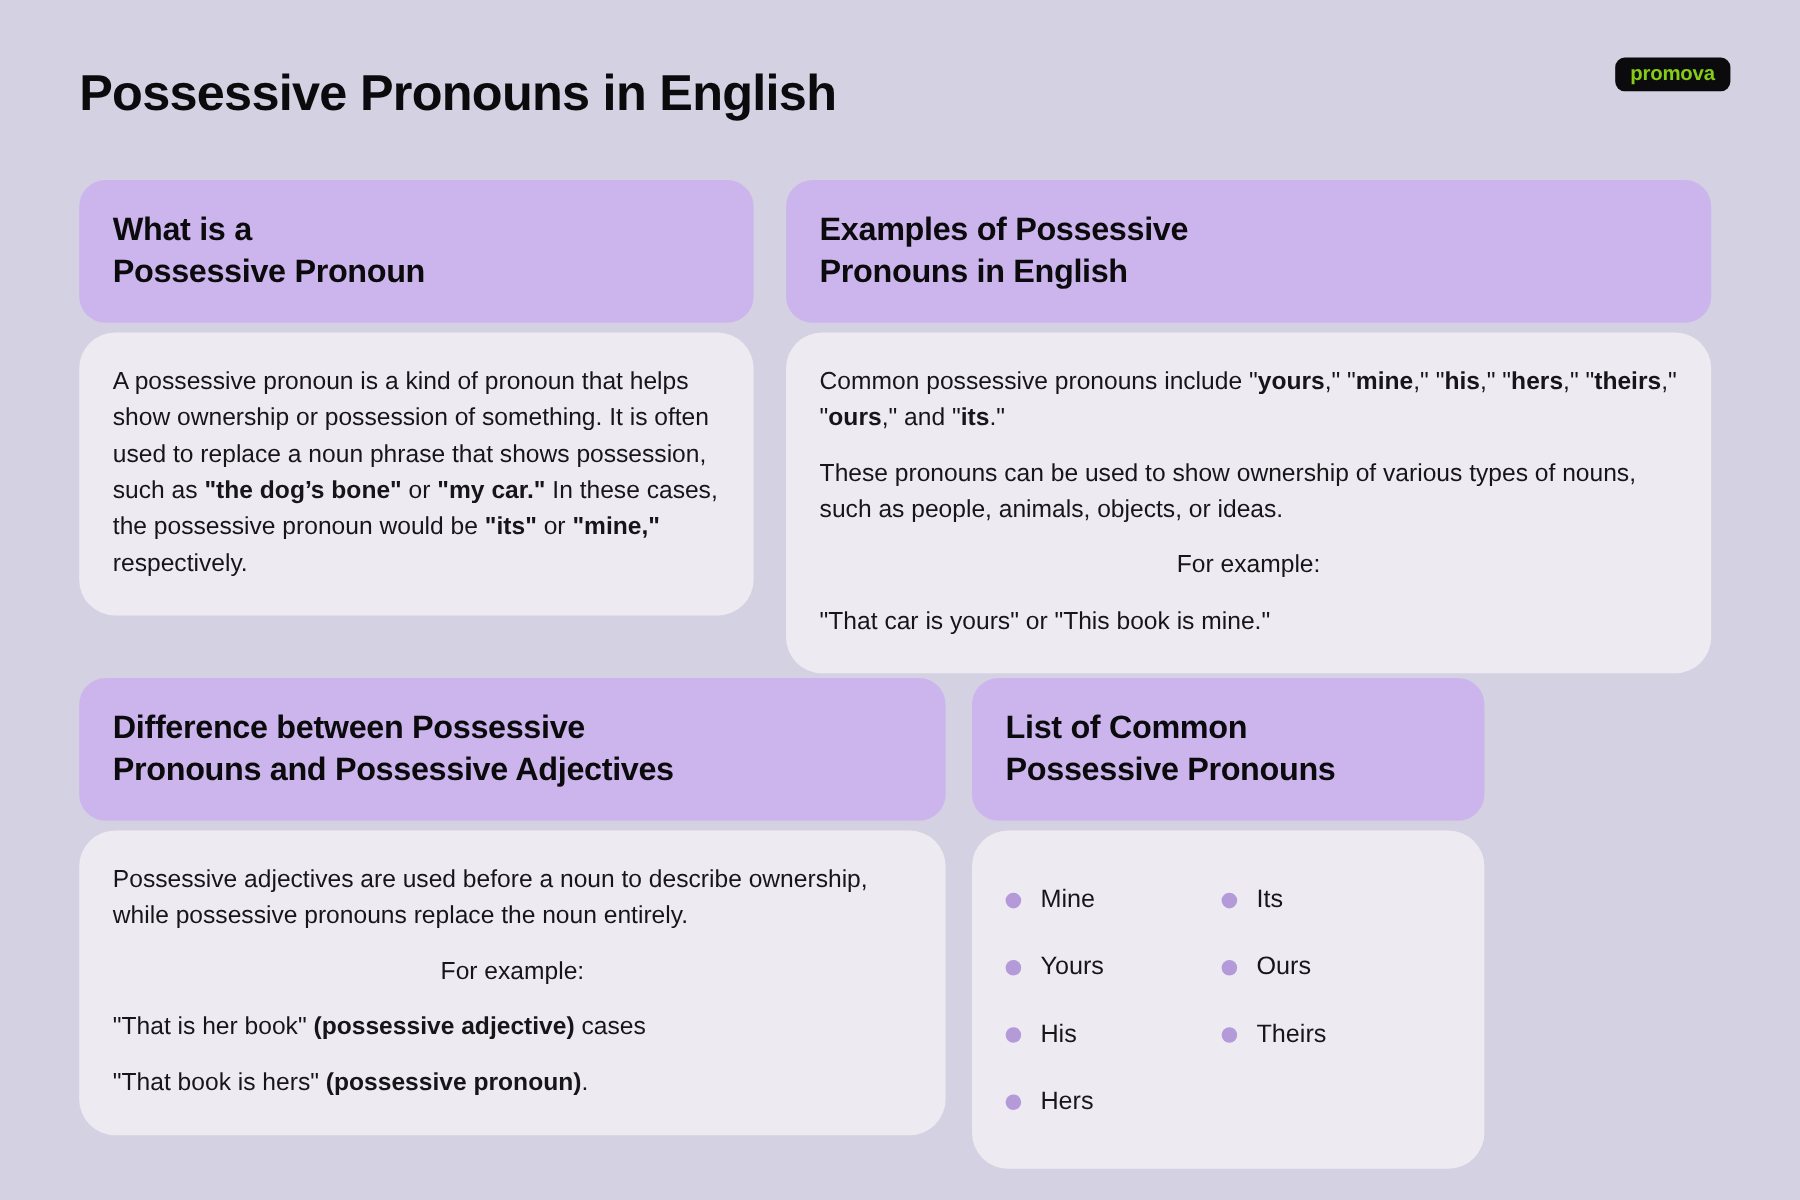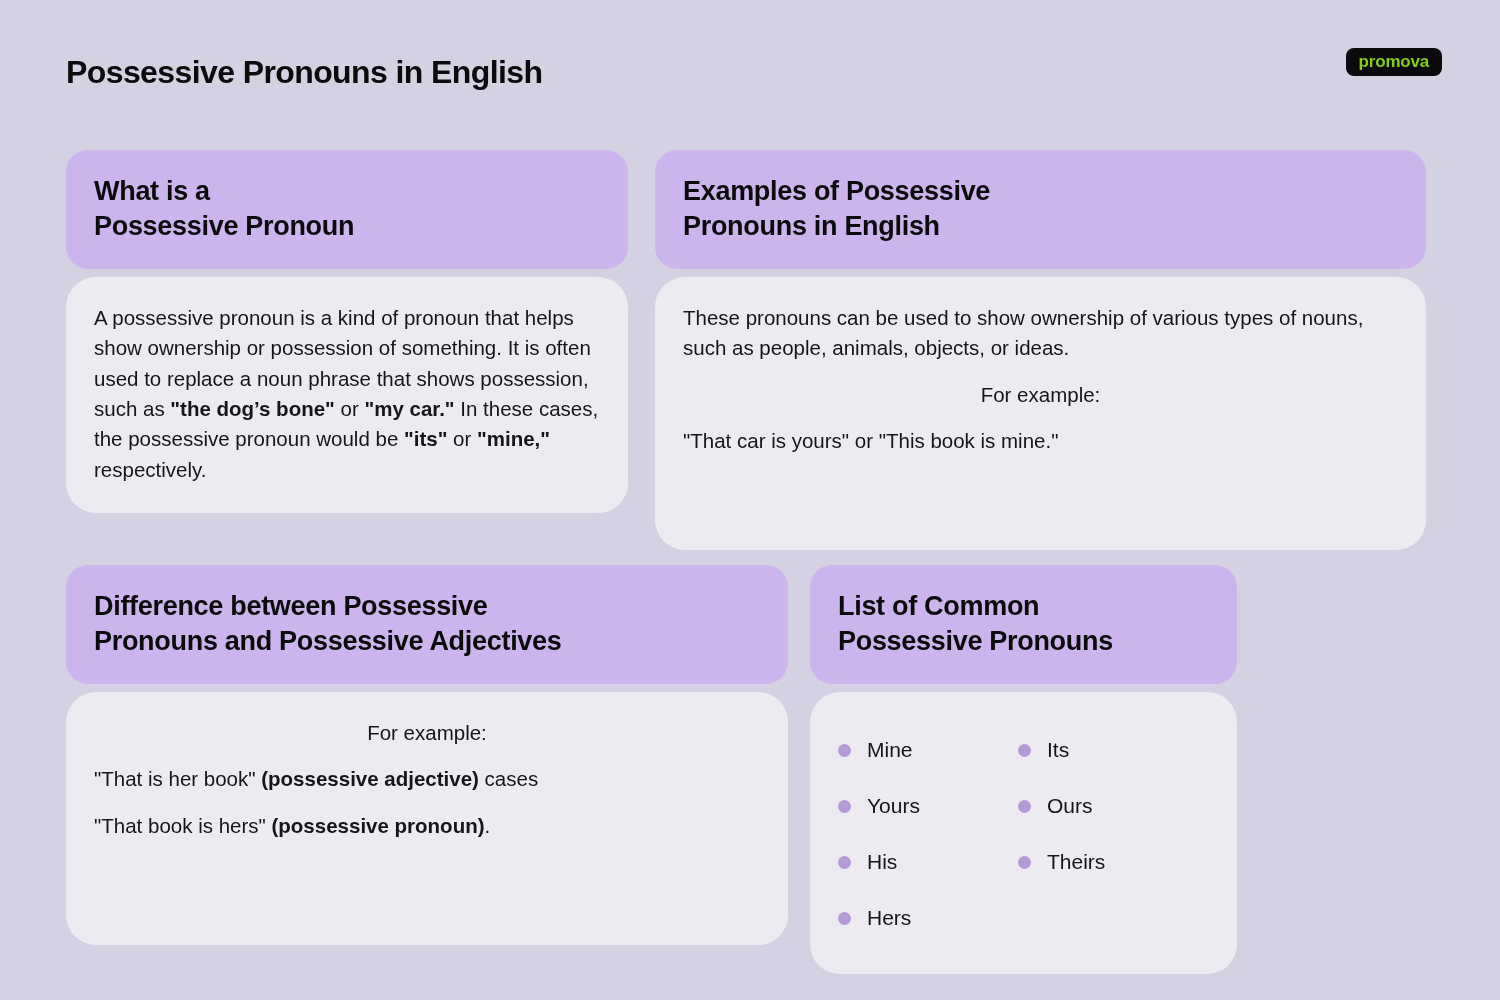--- a/index.html
+++ b/index.html
@@ -20,21 +20,21 @@
   .page-header {
     position: absolute;
     top: 0; left: 0;
     width: 1500px;
     height: 140px;
   }
   .page-title {
     position: absolute;
     left: 66px;
     top: 54px;
-    font-size: 32px;
+    font-size: 42px;
     font-weight: 700;
     letter-spacing: -0.6px;
     color: #0b0b0d;
     white-space: nowrap;
   }
   .brand-logo {
     position: absolute;
     right: 58px;
     top: 48px;
     background: #0b0b0d;
@@ -145,32 +145,34 @@
       <p><span>A possessive pronoun is a kind of pronoun that helps show ownership or possession of something. It is often used to replace a noun phrase that shows possession, such as </span><b>"the dog’s bone"</b><span> or </span><b>"my car."</b><span> In these cases, the possessive pronoun would be </span><b>"its"</b><span> or </span><b>"mine,"</b><span> respectively.</span></p>
     </div>
   </div>
 
   <div class="card" id="card-examples">
     <div class="card-header">
       <div class="htitle">Examples of Possessive
 Pronouns in English</div>
     </div>
     <div class="card-body">
+      <p><span>Common possessive pronouns include "</span><b>yours</b><span>," "</span><b>mine</b><span>," "</span><b>his</b><span>," "</span><b>hers</b><span>," "</span><b>theirs</b><span>," "</span><b>ours</b><span>," and "</span><b>its</b><span>."</span></p>
       <p>These pronouns can be used to show ownership of various types of nouns, such as people, animals, objects, or ideas.</p>
       <p class="lead-label">For example:</p>
       <p>"That car is yours" or "This book is mine."</p>
     </div>
   </div>
 
   <div class="card" id="card-difference">
     <div class="card-header">
       <div class="htitle">Difference between Possessive
 Pronouns and Possessive Adjectives</div>
     </div>
     <div class="card-body">
+      <p>Possessive adjectives are used before a noun to describe ownership, while possessive pronouns replace the noun entirely.</p>
       <p class="lead-label">For example:</p>
       <p><span>"That is her book" </span><b>(possessive adjective)</b><span> cases</span></p>
       <p><span>"That book is hers" </span><b>(possessive pronoun)</b><span>.</span></p>
     </div>
   </div>
 
   <div class="card" id="card-list">
     <div class="card-header">
       <div class="htitle">List of Common
 Possessive Pronouns</div>

